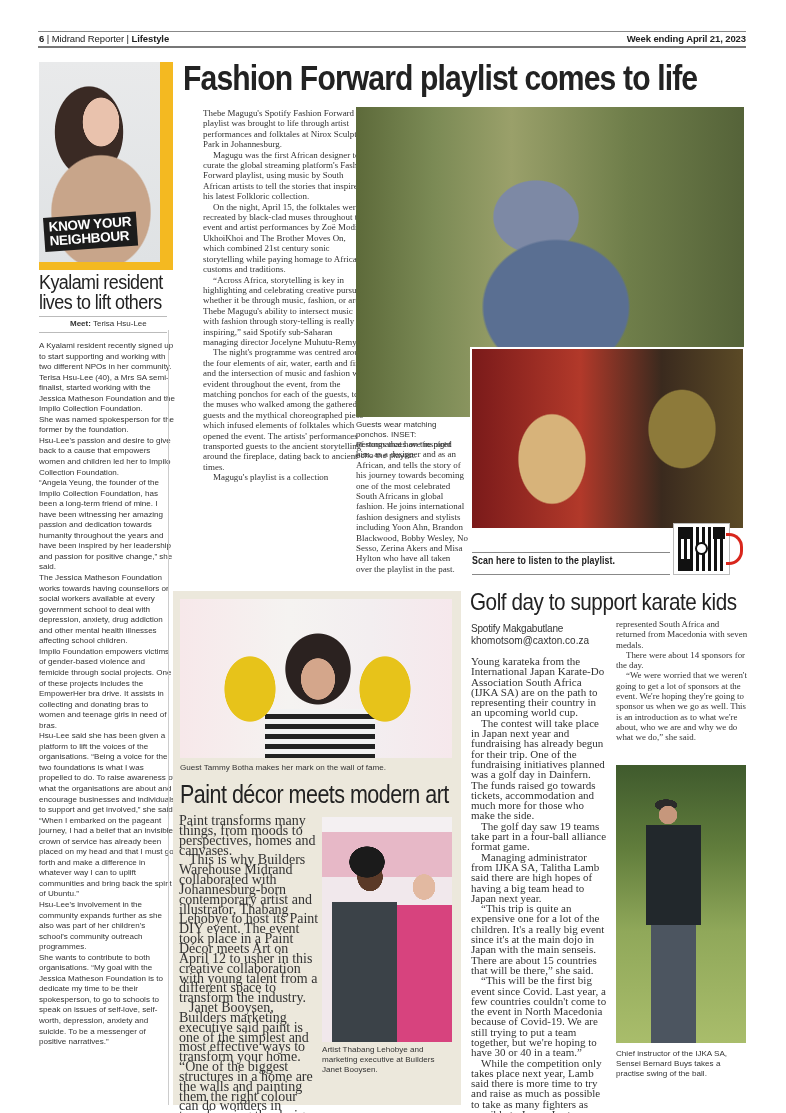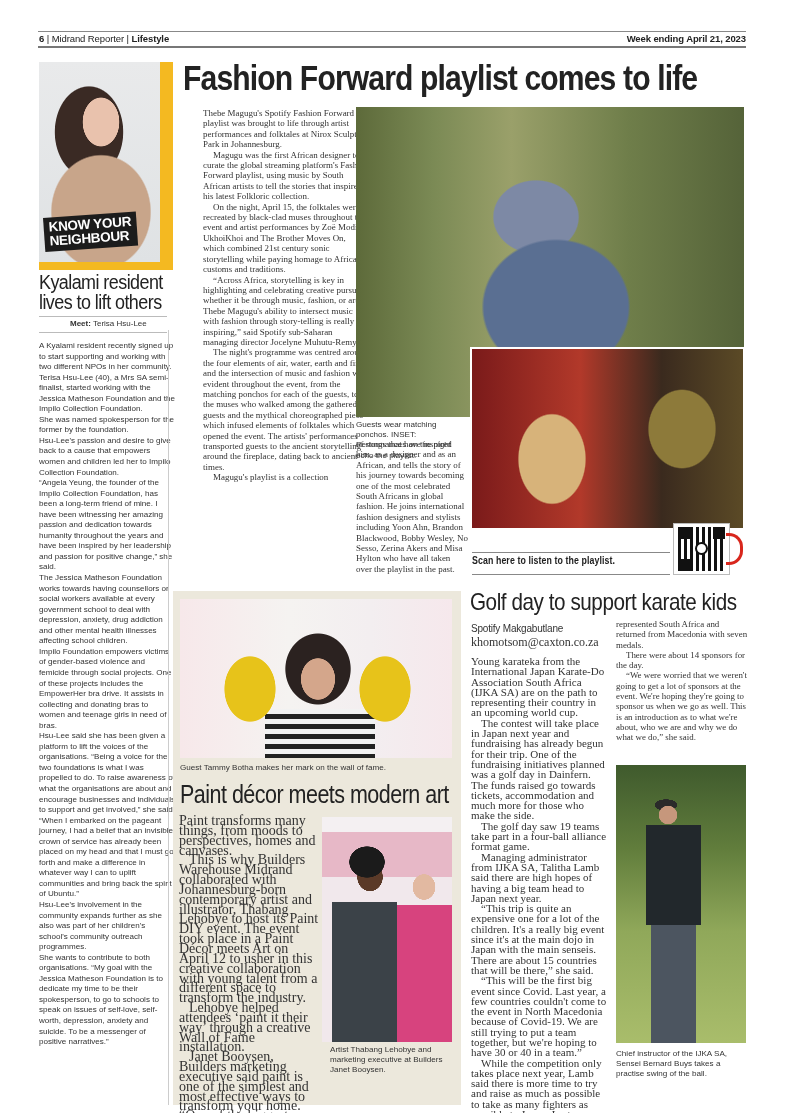--- a/index.html
+++ b/index.html
@@ -62,21 +62,21 @@
   .duo-photo{position:absolute;left:322px;top:817px;width:130px;height:225px;
     background:
       radial-gradient(ellipse 25px 22px at 45px 45px,#1b1b1b 0 70%,transparent 72%),
       radial-gradient(ellipse 18px 20px at 48px 60px,#5b3a28 0 70%,transparent 72%),
       radial-gradient(ellipse 16px 18px at 102px 70px,#e2b9a1 0 70%,transparent 72%),
       linear-gradient(90deg,transparent 0 10px,#3b4248 10px 75px,transparent 75px) 0 85px/100% 140px no-repeat,
       linear-gradient(90deg,transparent 0 72px,#d7437e 72px 130px) 0 88px/100% 137px no-repeat,
       linear-gradient(180deg,#f4f0f2 0 15px,#e7b8c7 15px 60px,#f1e8ec 60px);}
   .golf-title{position:absolute;left:470px;top:588px;font-family:"Liberation Sans",sans-serif;font-size:24px;color:#222;letter-spacing:-0.5px;transform:scaleX(0.86);transform-origin:left;white-space:nowrap;}
   .byline{position:absolute;left:471px;top:623px;font-family:"Liberation Sans",sans-serif;font-size:10px;color:#333;letter-spacing:-0.2px;}
-  .email{position:absolute;left:471px;top:635px;font-family:Liberation Serif, serif;font-size:12px;color:#333;}
+  .email{position:absolute;left:471px;top:635px;font-family:Liberation Sans, sans-serif;font-size:10px;color:#333;}
   .golf-photo{position:absolute;left:616px;top:765px;width:130px;height:278px;
     background:
       radial-gradient(ellipse 13px 13px at 52px 50px,#c6977c 0 70%,transparent 72%),
       radial-gradient(ellipse 16px 8px at 50px 40px,#2a2a2a 0 70%,transparent 72%),
       linear-gradient(90deg,transparent 0 30px,#22282c 30px 85px,transparent 85px) 0 60px/100% 100px no-repeat,
       linear-gradient(90deg,transparent 0 35px,#4c5560 35px 80px,transparent 80px) 0 150px/100% 128px no-repeat,
       linear-gradient(180deg,#3f5a2d 0%,#617d3c 30%,#90a85a 60%,#a9bd6b 100%);}
 </style>
 </head>
 <body>
@@ -144,25 +144,24 @@
   </div>
 <div class="qr-arrow"></div>
 
 <div class="beige"></div>
 <div class="hands-photo"></div>
 <div class="abs caption-sans" style="left:180px;top:763px;width:272px;">Guest Tammy Botha makes her mark on the wall of fame.</div>
 <div class="paint-title">Paint décor meets modern art</div>
 <div class="col serif" style="left:179px;top:816px;width:140px;font-size:14px;line-height:9.85px;">
   <p class="noi">Paint transforms many things, from moods to perspectives, homes and canvases.</p>
   <p>This is why Builders Warehouse Midrand collaborated with Johannesburg-born contemporary artist and illustrator, Thabang Lehobye to host its Paint DIY event. The event took place in a Paint Décor meets Art on April 12 to usher in this creative collaboration with young talent from a different space to transform the industry.</p>
-  <p>Lehobye helped attendees ‘paint it their way’ through a creative Wall of Fame installation.</p>
   <p>Janet Booysen, Builders marketing executive said paint is one of the simplest and most effective ways to transform your home. “One of the biggest structures in a home are the walls and painting them the right colour can do wonders in transforming the design and feel of your room.”</p>
 </div>
 <div class="duo-photo"></div>
-<div class="abs caption-sans" style="left:322px;top:1045px;width:132px;margin-left:8px;">Artist Thabang Lehobye and marketing executive at Builders Janet Booysen.</div>
+<div class="abs caption-sans" style="left:322px;top:1045px;width:132px;">Artist Thabang Lehobye and marketing executive at Builders Janet Booysen.</div>
 
 <div class="golf-title">Golf day to support karate kids</div>
 <div class="byline">Spotify Makgabutlane</div>
 <div class="email">khomotsom@caxton.co.za</div>
 <div class="col serif" style="left:471px;top:656px;width:136px;font-size:11px;line-height:10.3px;">
   <p class="noi">Young karateka from the International Japan Karate-Do Association South Africa (IJKA SA) are on the path to representing their country in an upcoming world cup.</p>
   <p>The contest will take place in Japan next year and fundraising has already begun for their trip. One of the fundraising initiatives planned was a golf day in Dainfern. The funds raised go towards tickets, accommodation and much more for those who make the side.</p>
   <p>The golf day saw 19 teams take part in a four-ball alliance format game.</p>
   <p>Managing administrator from IJKA SA, Talitha Lamb said there are high hopes of having a big team head to Japan next year.</p>
   <p>“This trip is quite an expensive one for a lot of the children. It's a really big event since it's at the main dojo in Japan with the main senseis. There are about 15 countries that will be there,” she said.</p>

